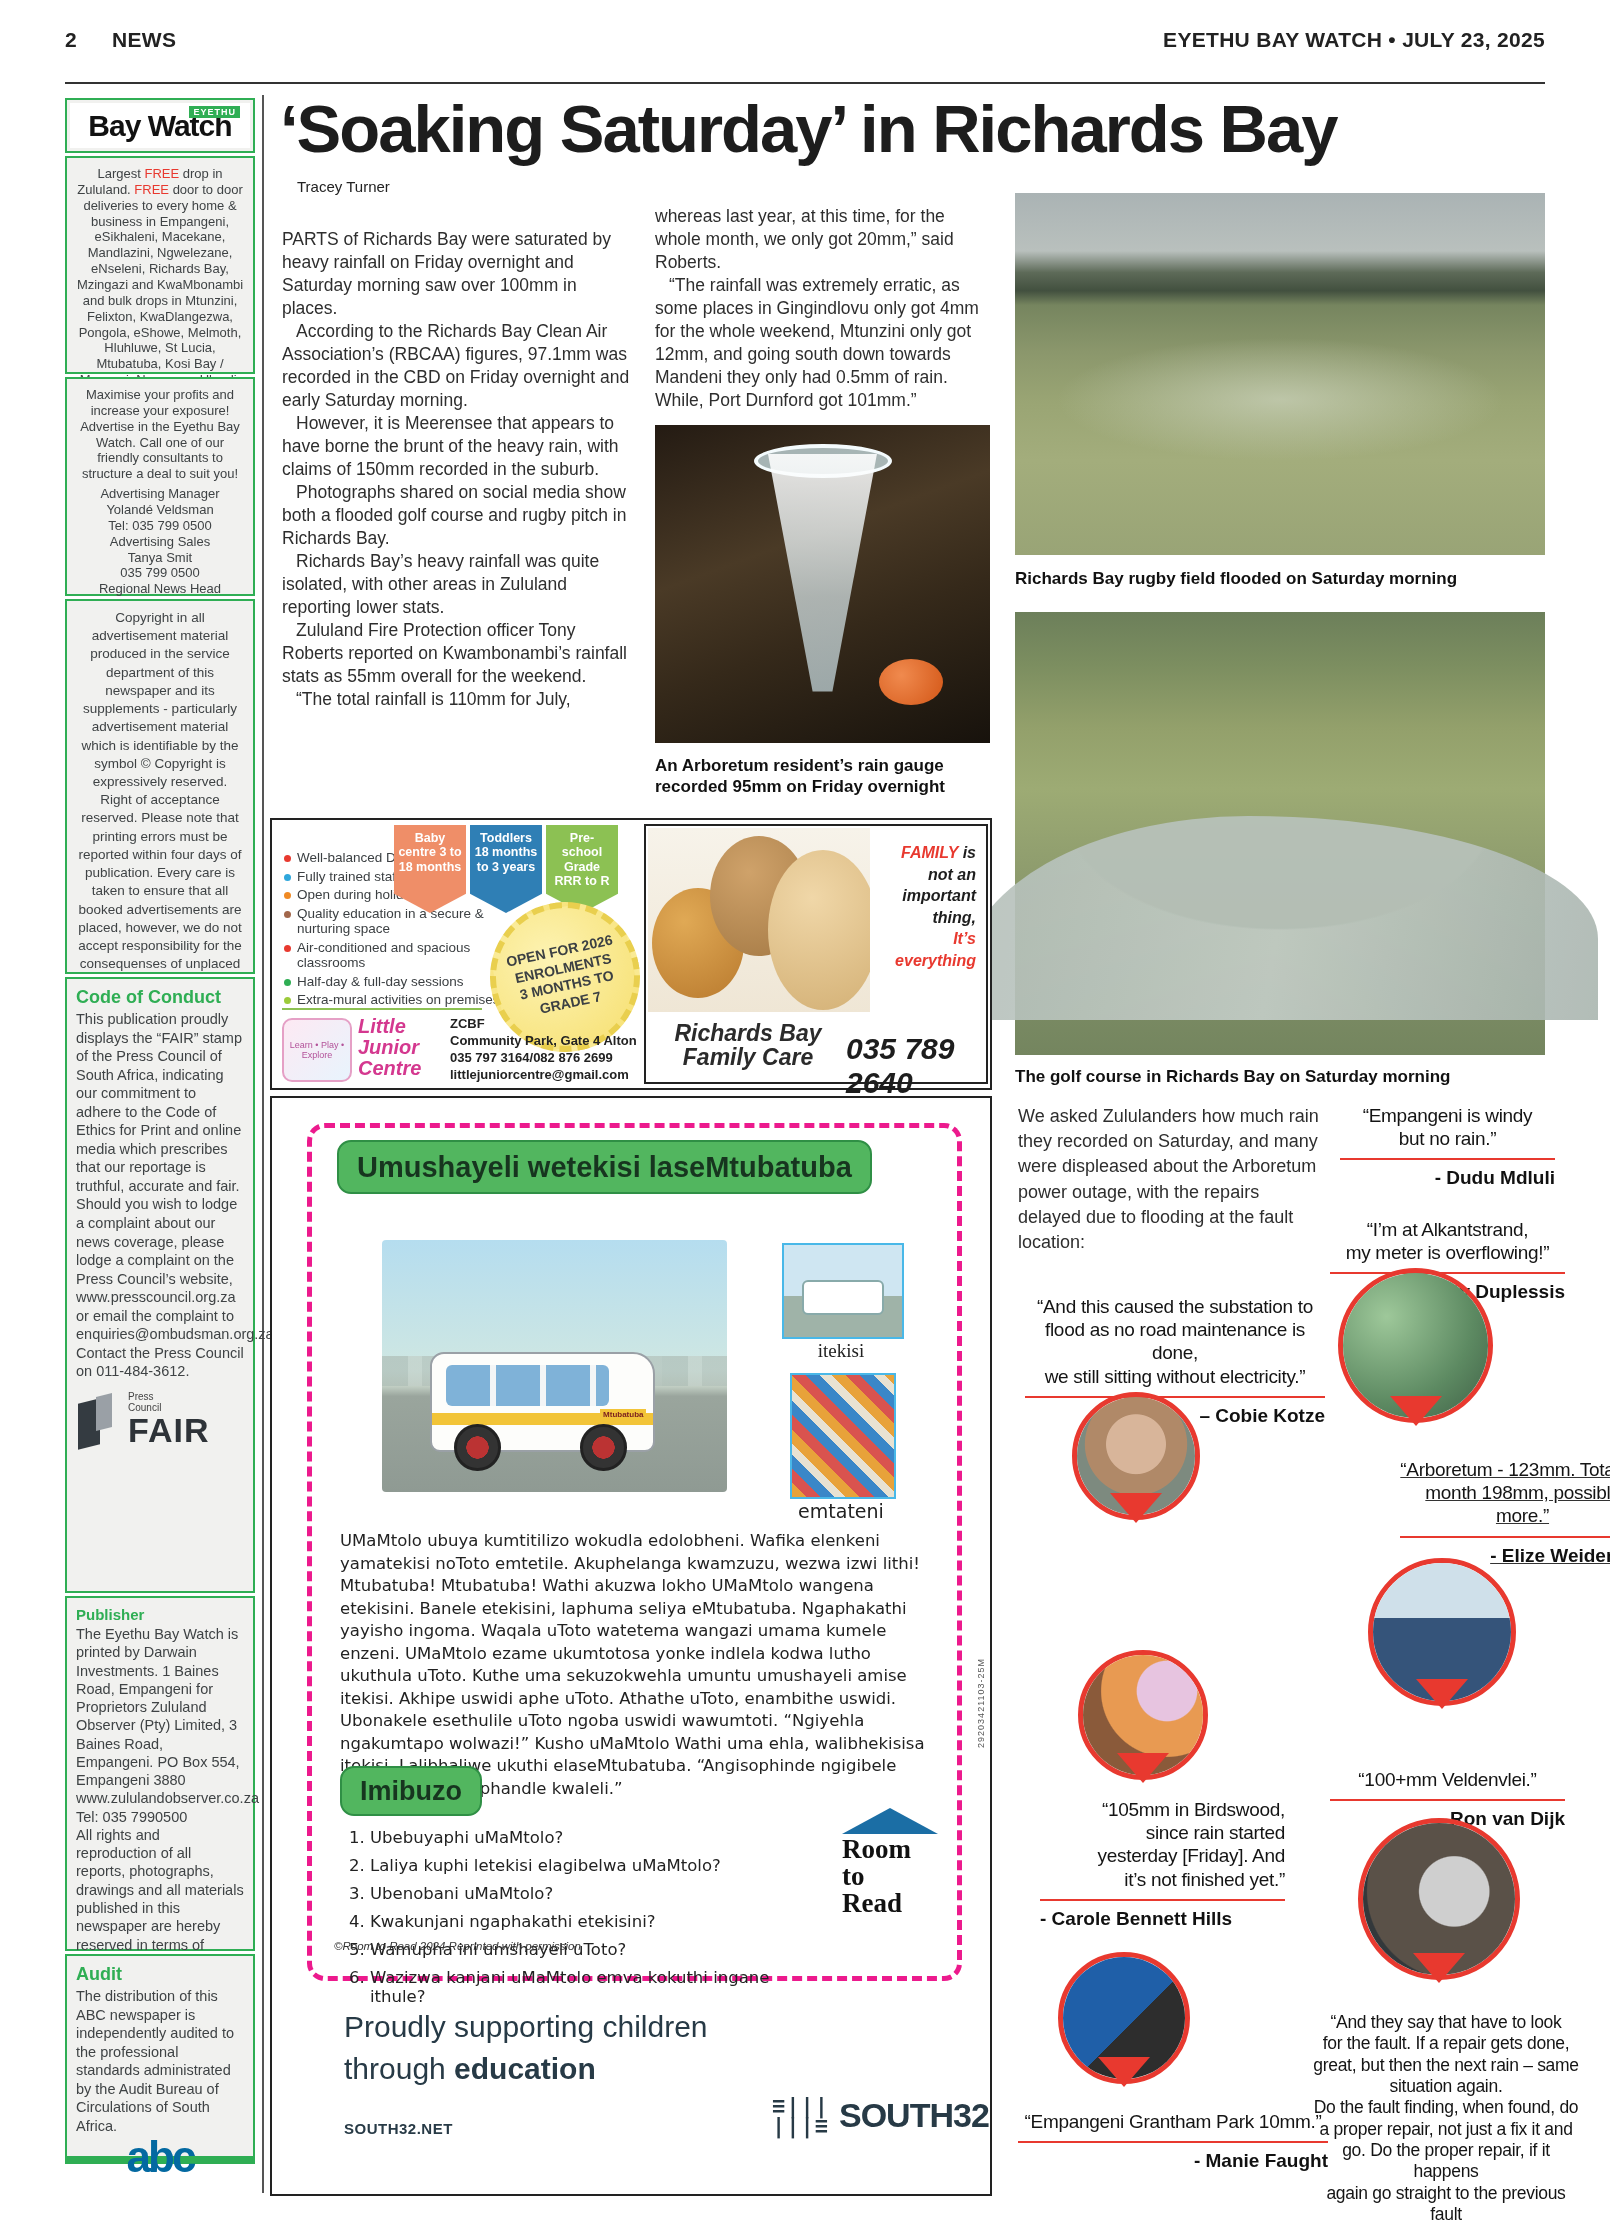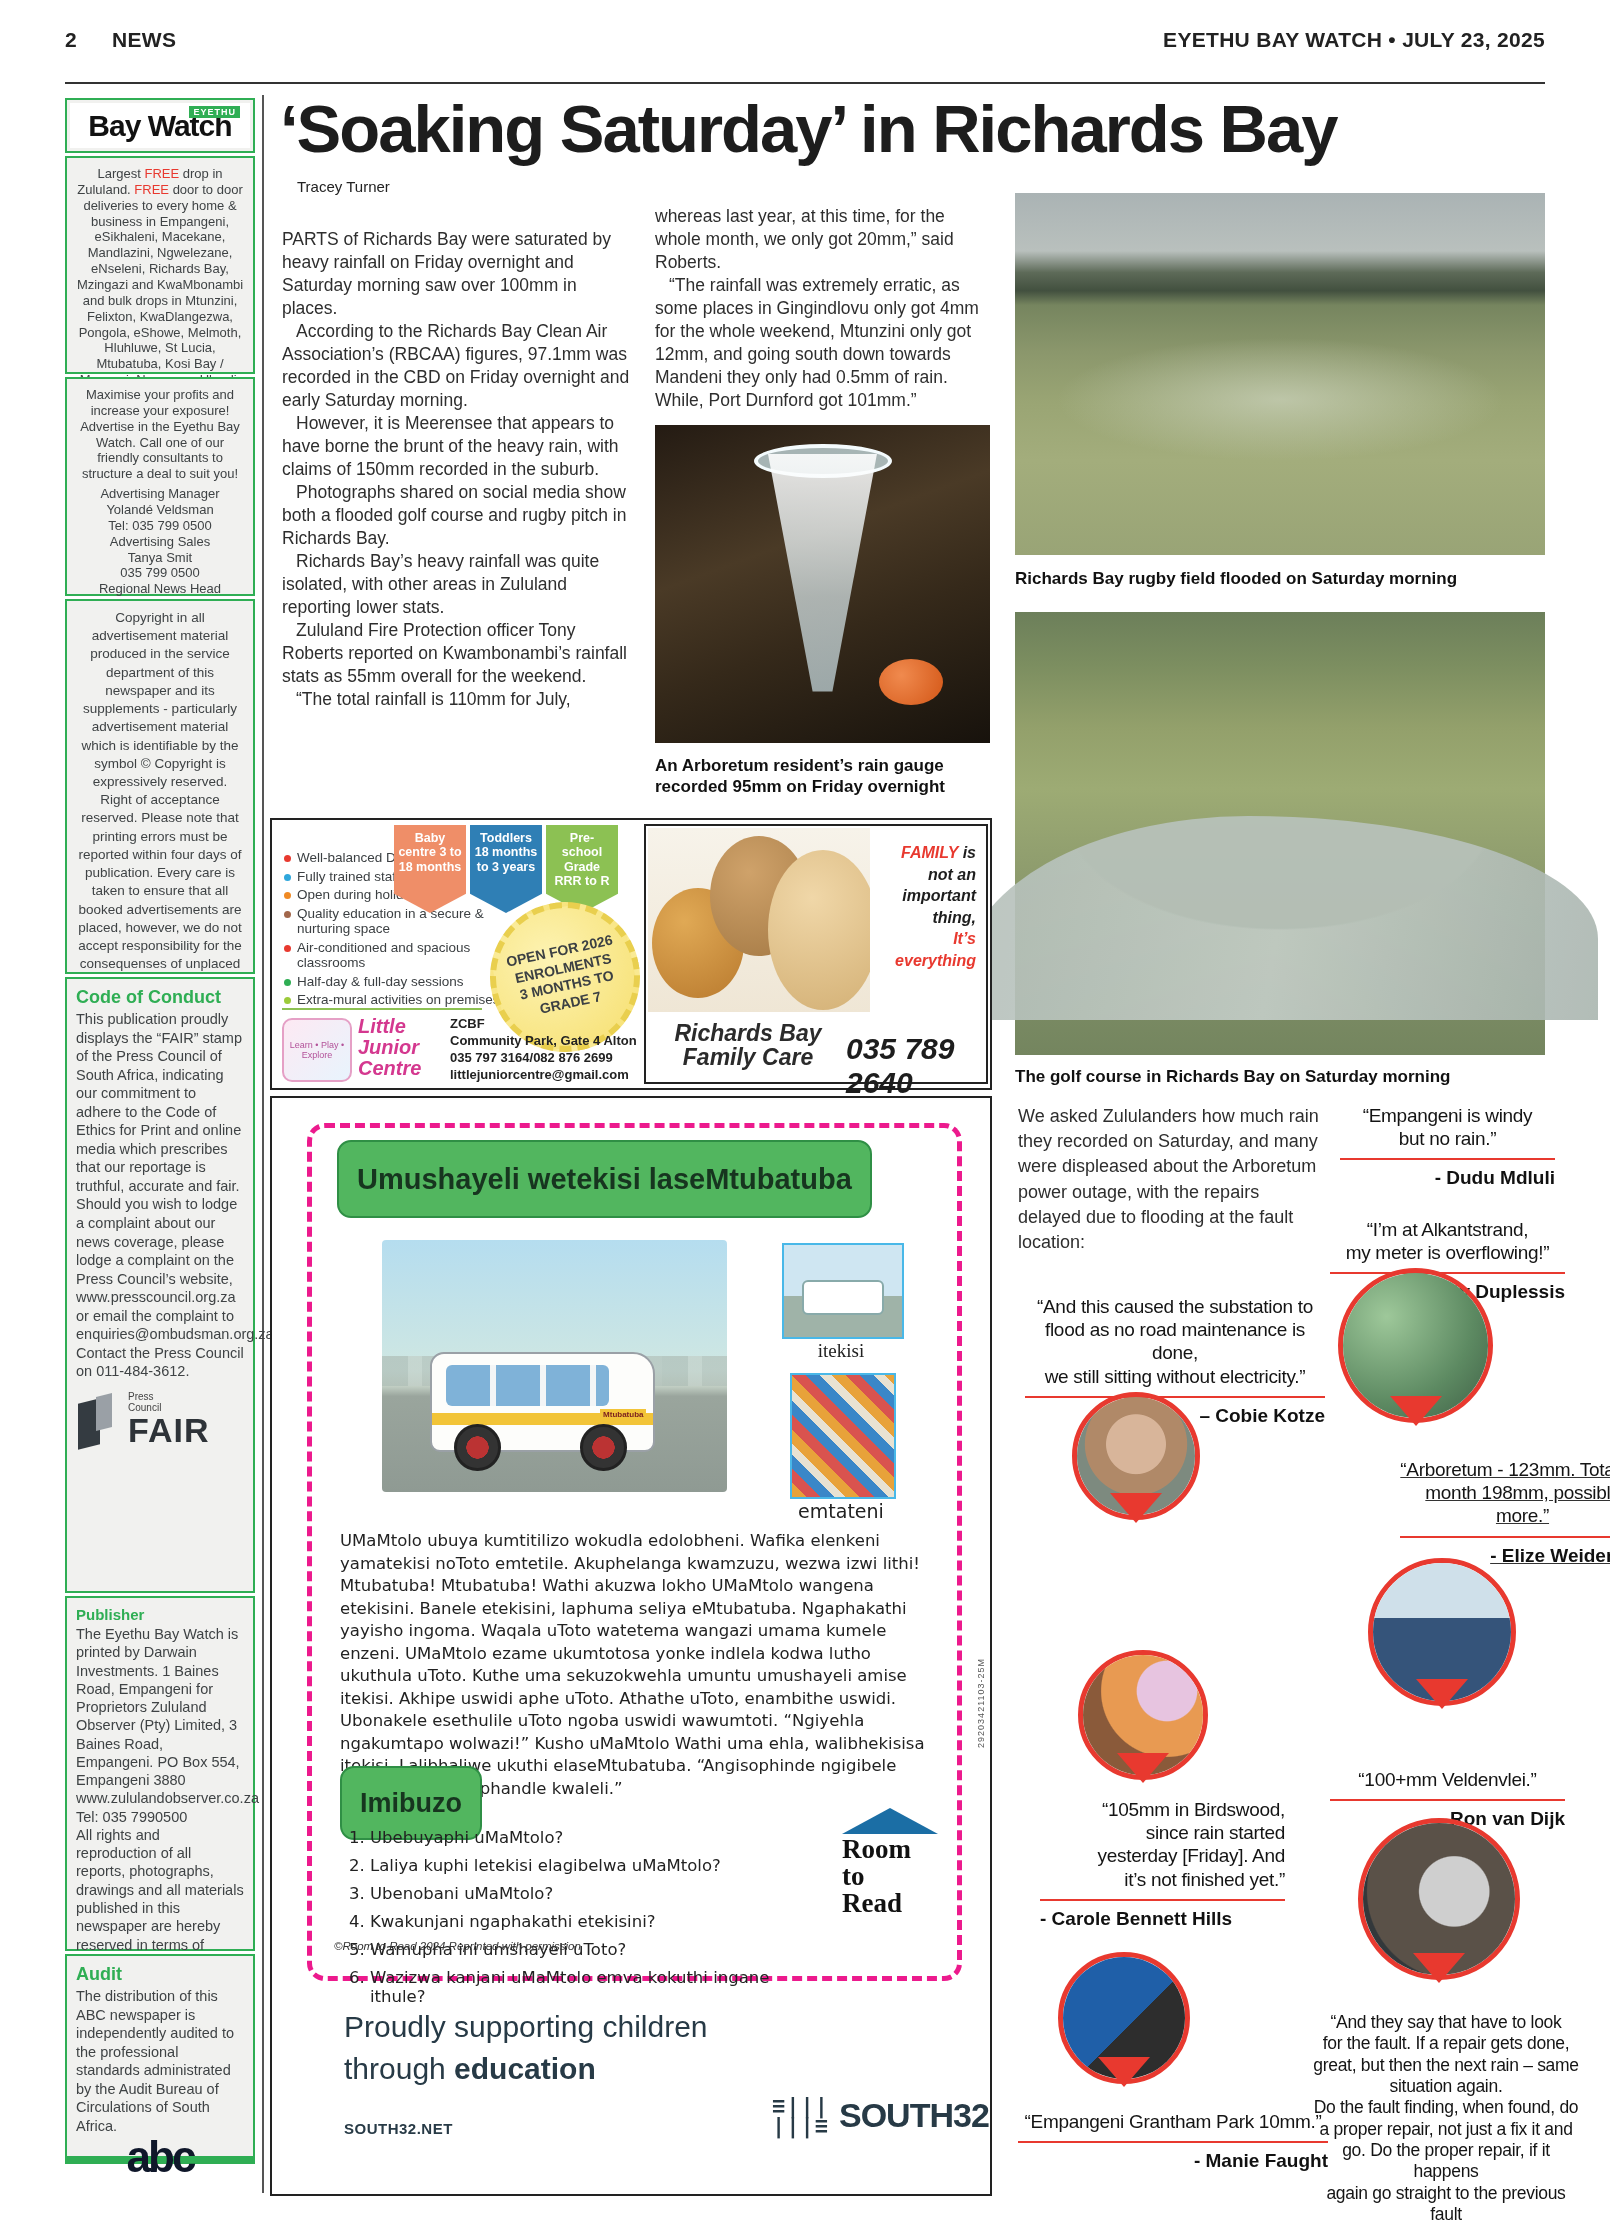--- a/index.html
+++ b/index.html
@@ -27,21 +27,21 @@
   .fair-mark .f2{position:absolute;left:20px;top:0;width:16px;height:34px;background:#9aa0a6;transform:skewY(-14deg);}
   .fair-txt small{display:block;font-size:10px;color:#444;line-height:1.1;white-space:pre-line;}
   .fair-txt .big{font-size:34px;font-weight:bold;color:#2e3338;letter-spacing:1px;line-height:1;}
   .caxton{margin-top:8px;}
   .cax-sq{width:34px;height:34px;background:
       conic-gradient(#8a8f94 25%,#c9ccce 0 50%,#8a8f94 0 75%,#c9ccce 0);
       background-size:17px 17px;position:relative;margin-bottom:4px;}
   .cax-sq span{position:absolute;inset:0;color:#fff;font-weight:bold;font-size:24px;text-align:center;line-height:34px;}
   .cax-word{font-size:24px;color:#6a7074;letter-spacing:2px;}
   .cax-word small{font-size:11px;letter-spacing:0;color:#8a8f94;}
-  .abc{font-weight:900;font-size:44px;color:#0f172a;letter-spacing:-3px;text-align:center;line-height:1;}
+  .abc{font-weight:900;font-size:44px;color:#0369a1;letter-spacing:-3px;text-align:center;line-height:1;}
 
   
   #headline{font-size:67px;font-weight:800;color:#1d1d1d;letter-spacing:-2px;white-space:nowrap;}
   #byline{font-size:15px;color:#222;margin-left:15px;}
   .col p{margin:0;font-size:17.5px;line-height:23px;color:#2e2e2e;text-indent:14px;}
   .col p:first-child{text-indent:0;}
   .caption{font-weight:bold;font-size:17px;line-height:1.25;color:#111;}
 
   
   .photo{position:absolute;}
@@ -85,21 +85,21 @@
   #teddies{background:linear-gradient(180deg,#f7f3ea,#efe6d5);position:absolute;overflow:hidden;}
   .ted{position:absolute;border-radius:50%;}
   #family-q{font-weight:bold;font-style:italic;font-size:16px;color:#1d1d1d;text-align:right;line-height:1.35;}
   #family-name{font-weight:bold;font-style:italic;font-size:23px;color:#2b2b2b;text-align:center;line-height:1.05;}
   #family-phone{font-weight:bold;font-size:30px;color:#1d1d1d;font-style:italic;}
 
   
   #big-box{border:2px solid #222;background:#fff;}
   #dash-box{position:absolute;border:5px dashed #ec1a8d;border-radius:18px;}
   .pill{background:#52b65f;border:2px solid #2f8f45;border-radius:14px;color:#17351f;font-weight:bold;
-        display:flex;align-items:center;padding:12px 18px;}
+        display:flex;align-items:center;padding:0 18px;}
   #story-body{font-size:16.5px;line-height:22.5px;color:#222;font-family:"DejaVu Sans",sans-serif;}
   #questions{margin:0;padding-left:26px;font-size:16.5px;color:#222;font-family:"DejaVu Sans",sans-serif;}
   #questions li{margin-bottom:9px;}
   #bus{background:linear-gradient(180deg,#b5ddef 0%,#cfe7e2 52%,#c2cfc4 58%,#9aa59d 62%,#8f9a93 100%);
        border-radius:4px;overflow:hidden;}
   #bus .skyline{position:absolute;left:0;top:46%;width:100%;height:12%;
        background:repeating-linear-gradient(90deg,#aebdb6 0 26px,#c2cfc8 26px 40px,#b3c1ba 40px 70px);opacity:.7;}
   #bus .van{position:absolute;left:14%;bottom:16%;width:64%;height:38%;background:#fdfdfb;border-radius:14px 22px 10px 10px;
        border:2px solid #9aa0a6;}
   #bus .win{position:absolute;left:6%;top:12%;width:74%;height:42%;border-radius:6px;

